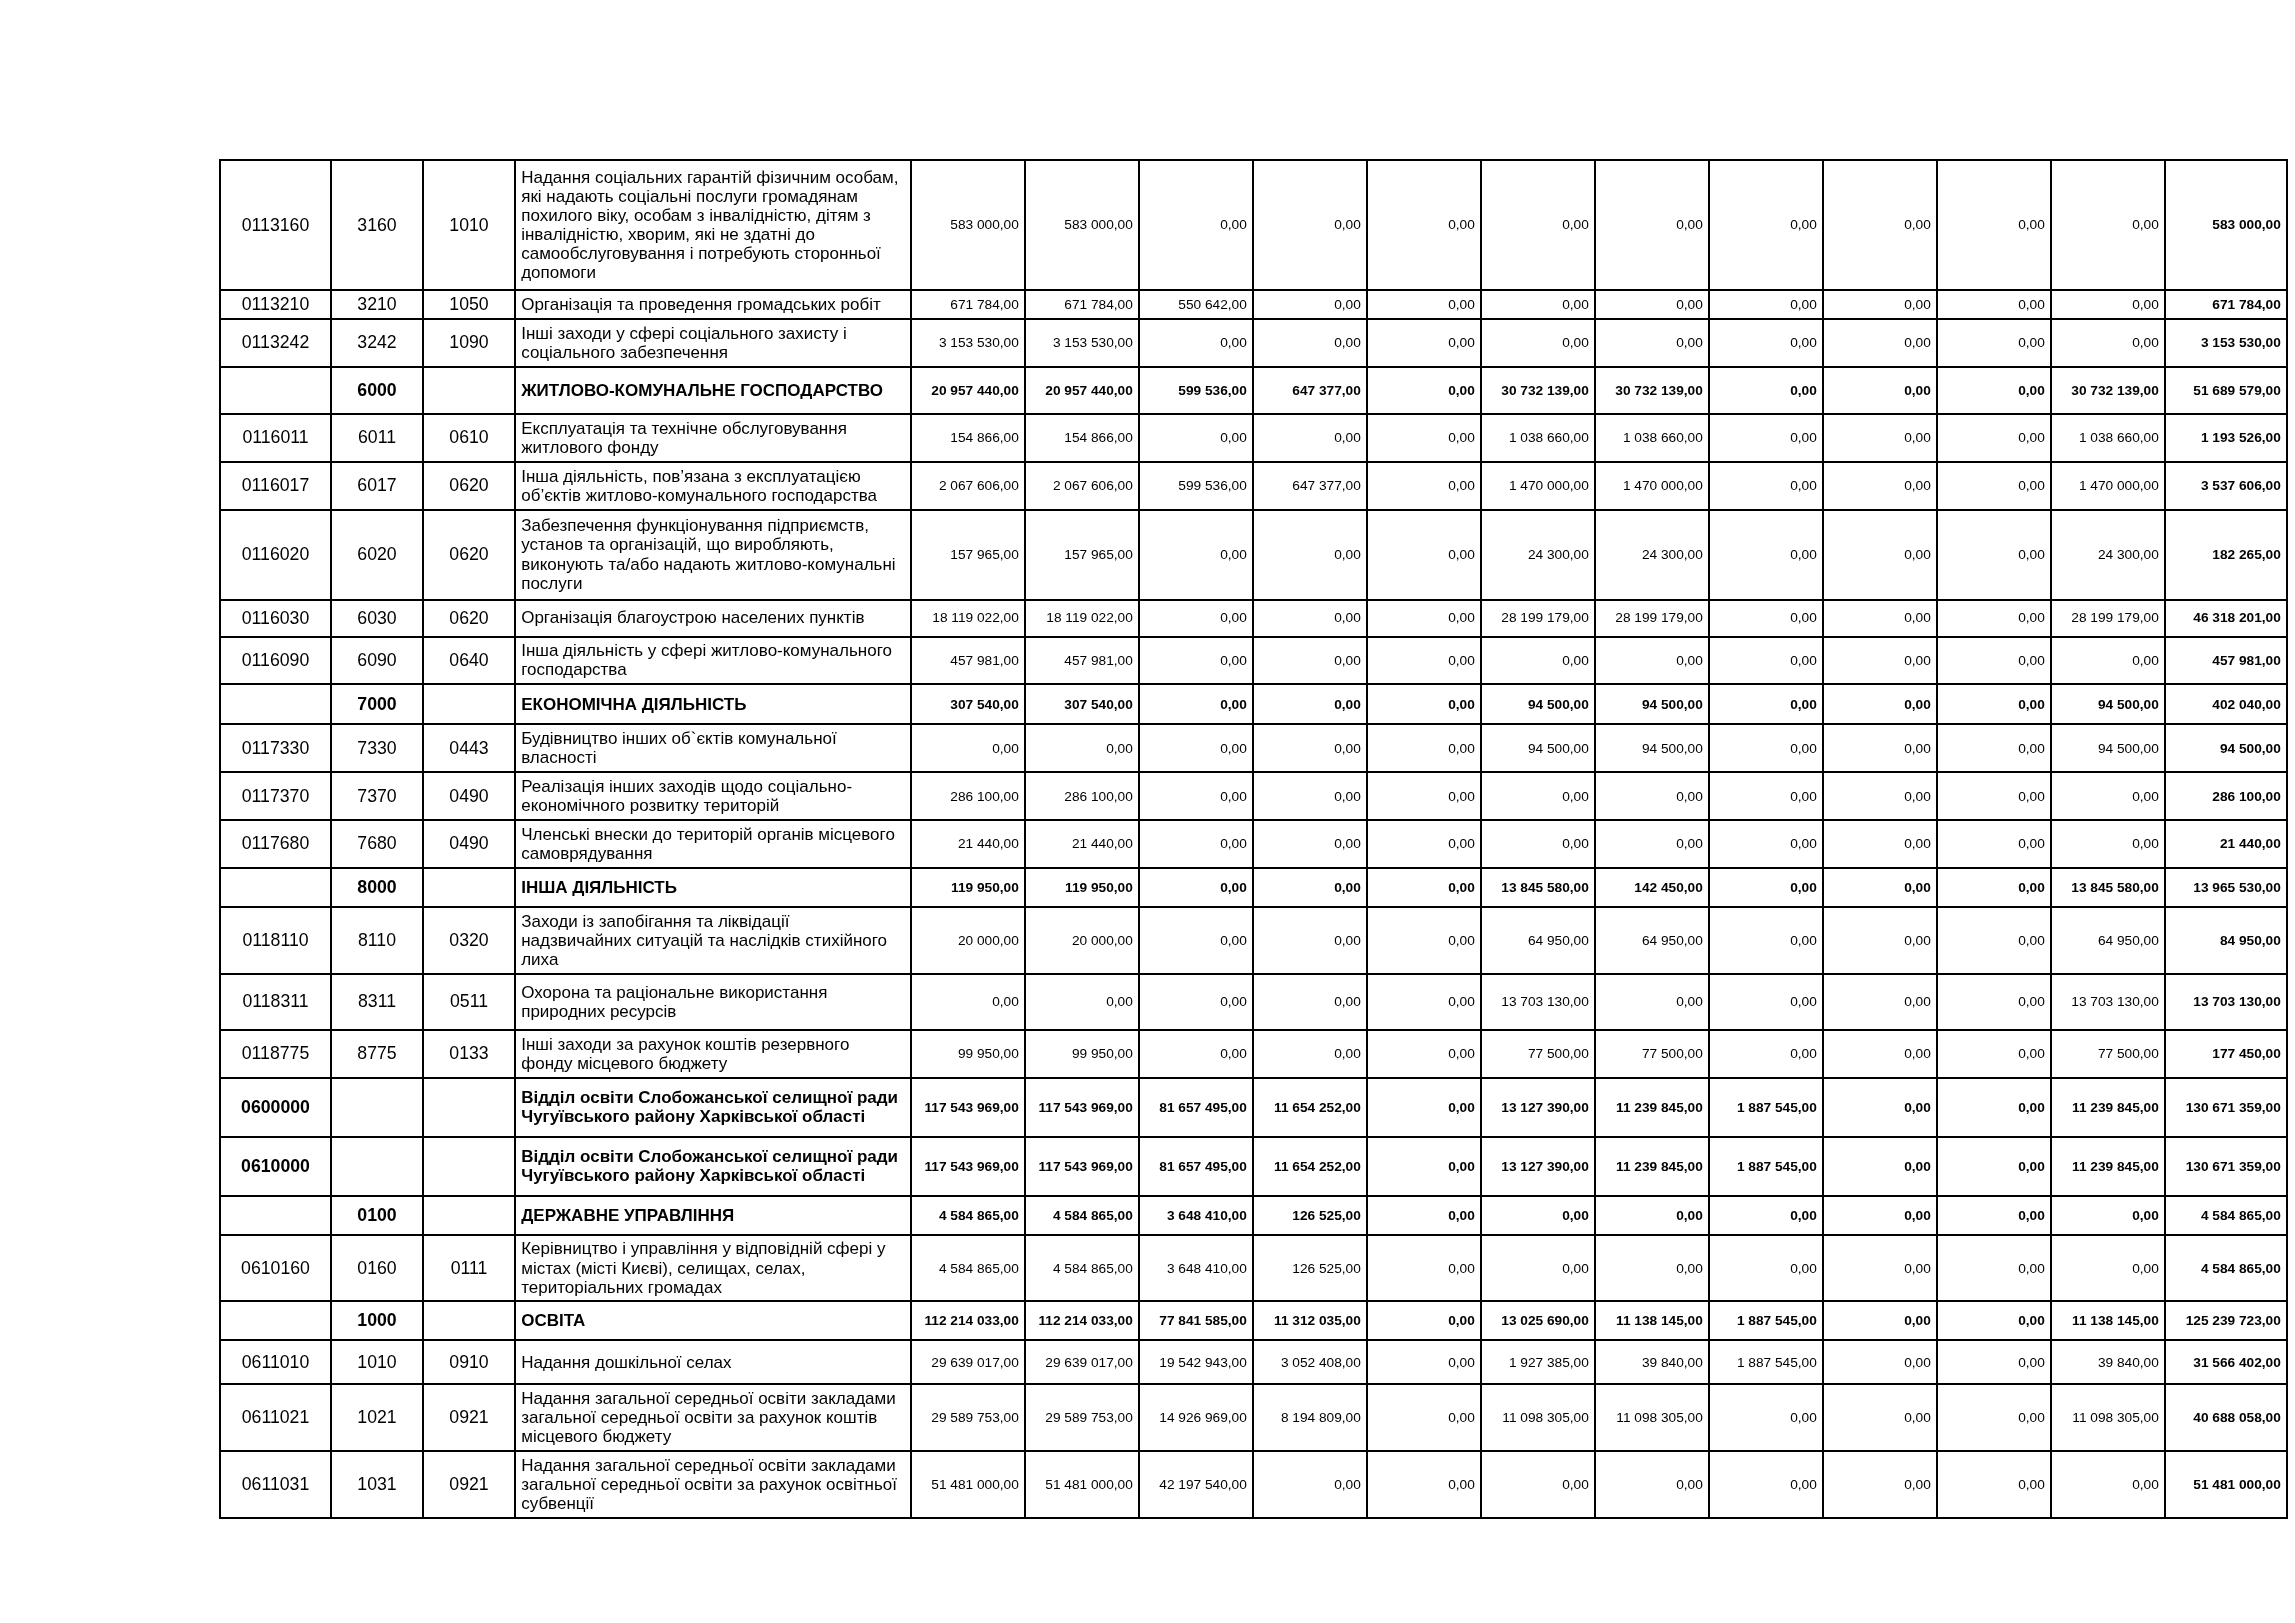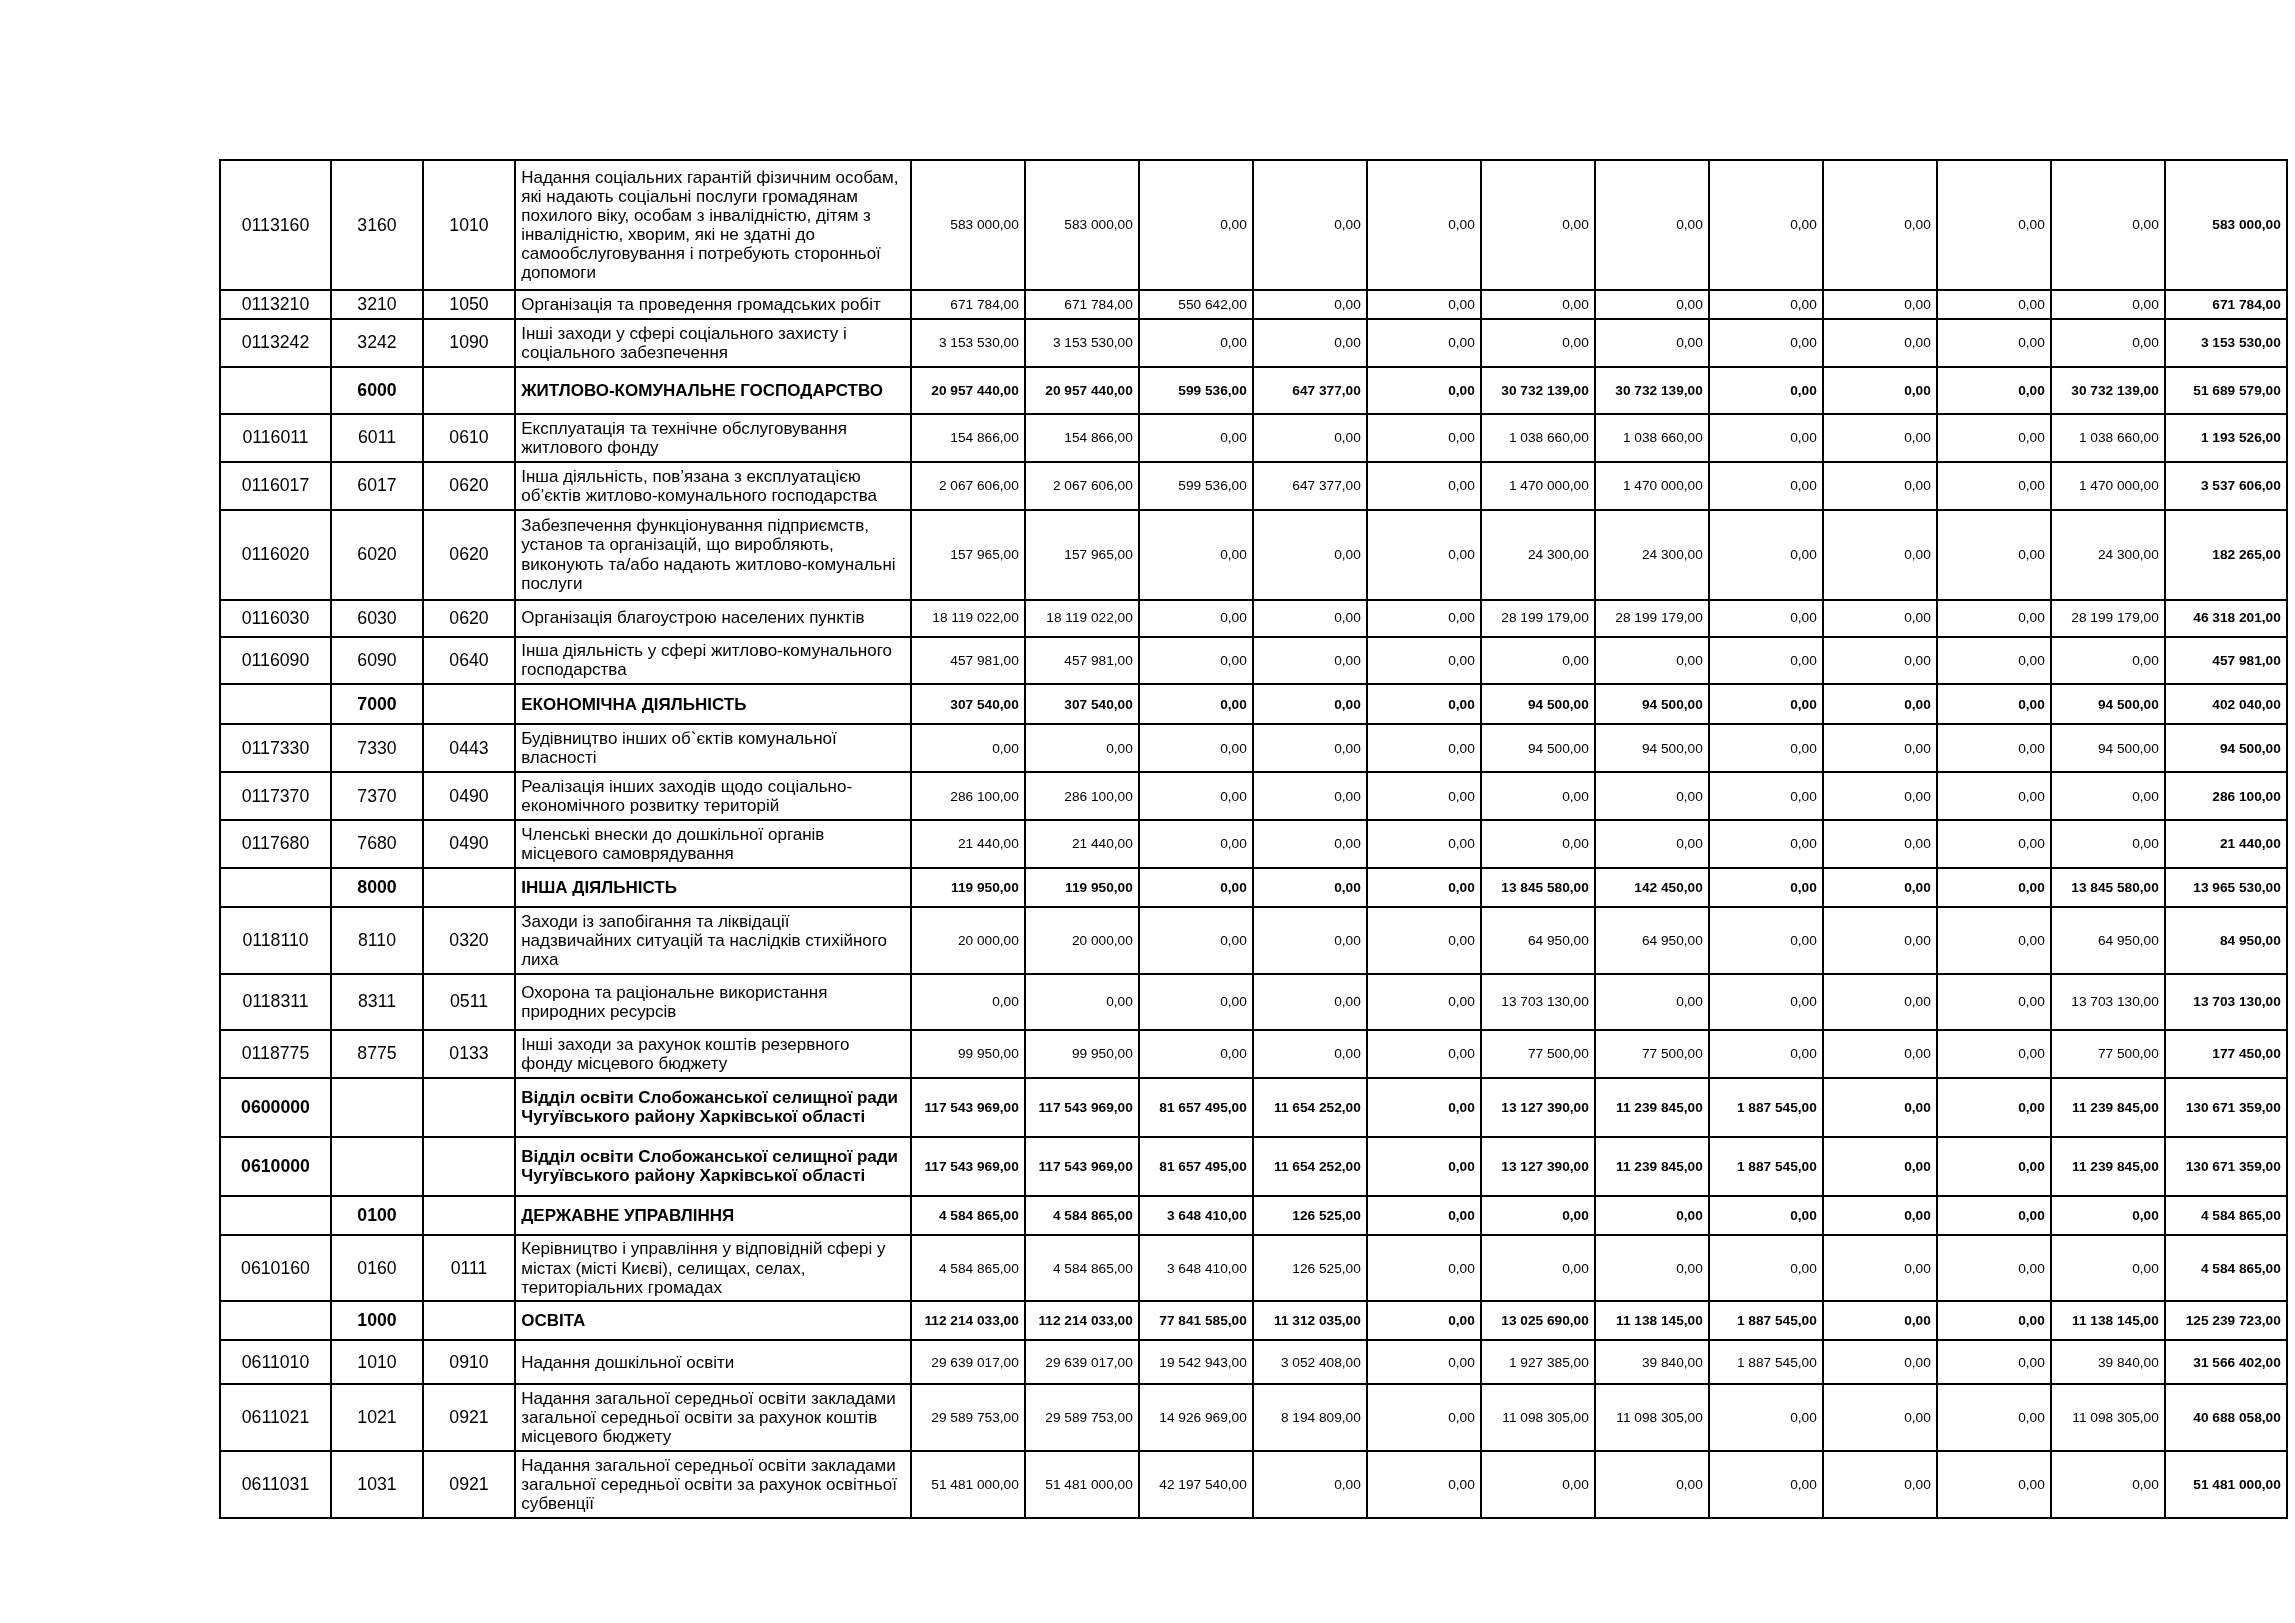--- a/index.html
+++ b/index.html
@@ -298,21 +298,21 @@
     <td class="num">0,00</td>
     <td class="num">0,00</td>
     <td class="num">0,00</td>
     <td class="num">0,00</td>
     <td class="num total">286 100,00</td>
   </tr>
         <tr style="height: 46px;">
     <td class="code">0117680</td>
     <td class="code">7680</td>
     <td class="code">0490</td>
-    <td class="desc">Членські внески до дошкільної органів місцевого самоврядування</td>
+    <td class="desc">Членські внески до територій органів місцевого самоврядування</td>
     <td class="num">21 440,00</td>
     <td class="num">21 440,00</td>
     <td class="num">0,00</td>
     <td class="num">0,00</td>
     <td class="num">0,00</td>
     <td class="num">0,00</td>
     <td class="num">0,00</td>
     <td class="num">0,00</td>
     <td class="num">0,00</td>
     <td class="num">0,00</td>
@@ -478,21 +478,21 @@
     <td class="num">1 887 545,00</td>
     <td class="num">0,00</td>
     <td class="num">0,00</td>
     <td class="num">11 138 145,00</td>
     <td class="num total">125 239 723,00</td>
   </tr>
         <tr style="height: 44px;">
     <td class="code">0611010</td>
     <td class="code">1010</td>
     <td class="code">0910</td>
-    <td class="desc">Надання дошкільної освіти</td>
+    <td class="desc">Надання дошкільної селах</td>
     <td class="num">29 639 017,00</td>
     <td class="num">29 639 017,00</td>
     <td class="num">19 542 943,00</td>
     <td class="num">3 052 408,00</td>
     <td class="num">0,00</td>
     <td class="num">1 927 385,00</td>
     <td class="num">39 840,00</td>
     <td class="num">1 887 545,00</td>
     <td class="num">0,00</td>
     <td class="num">0,00</td>

